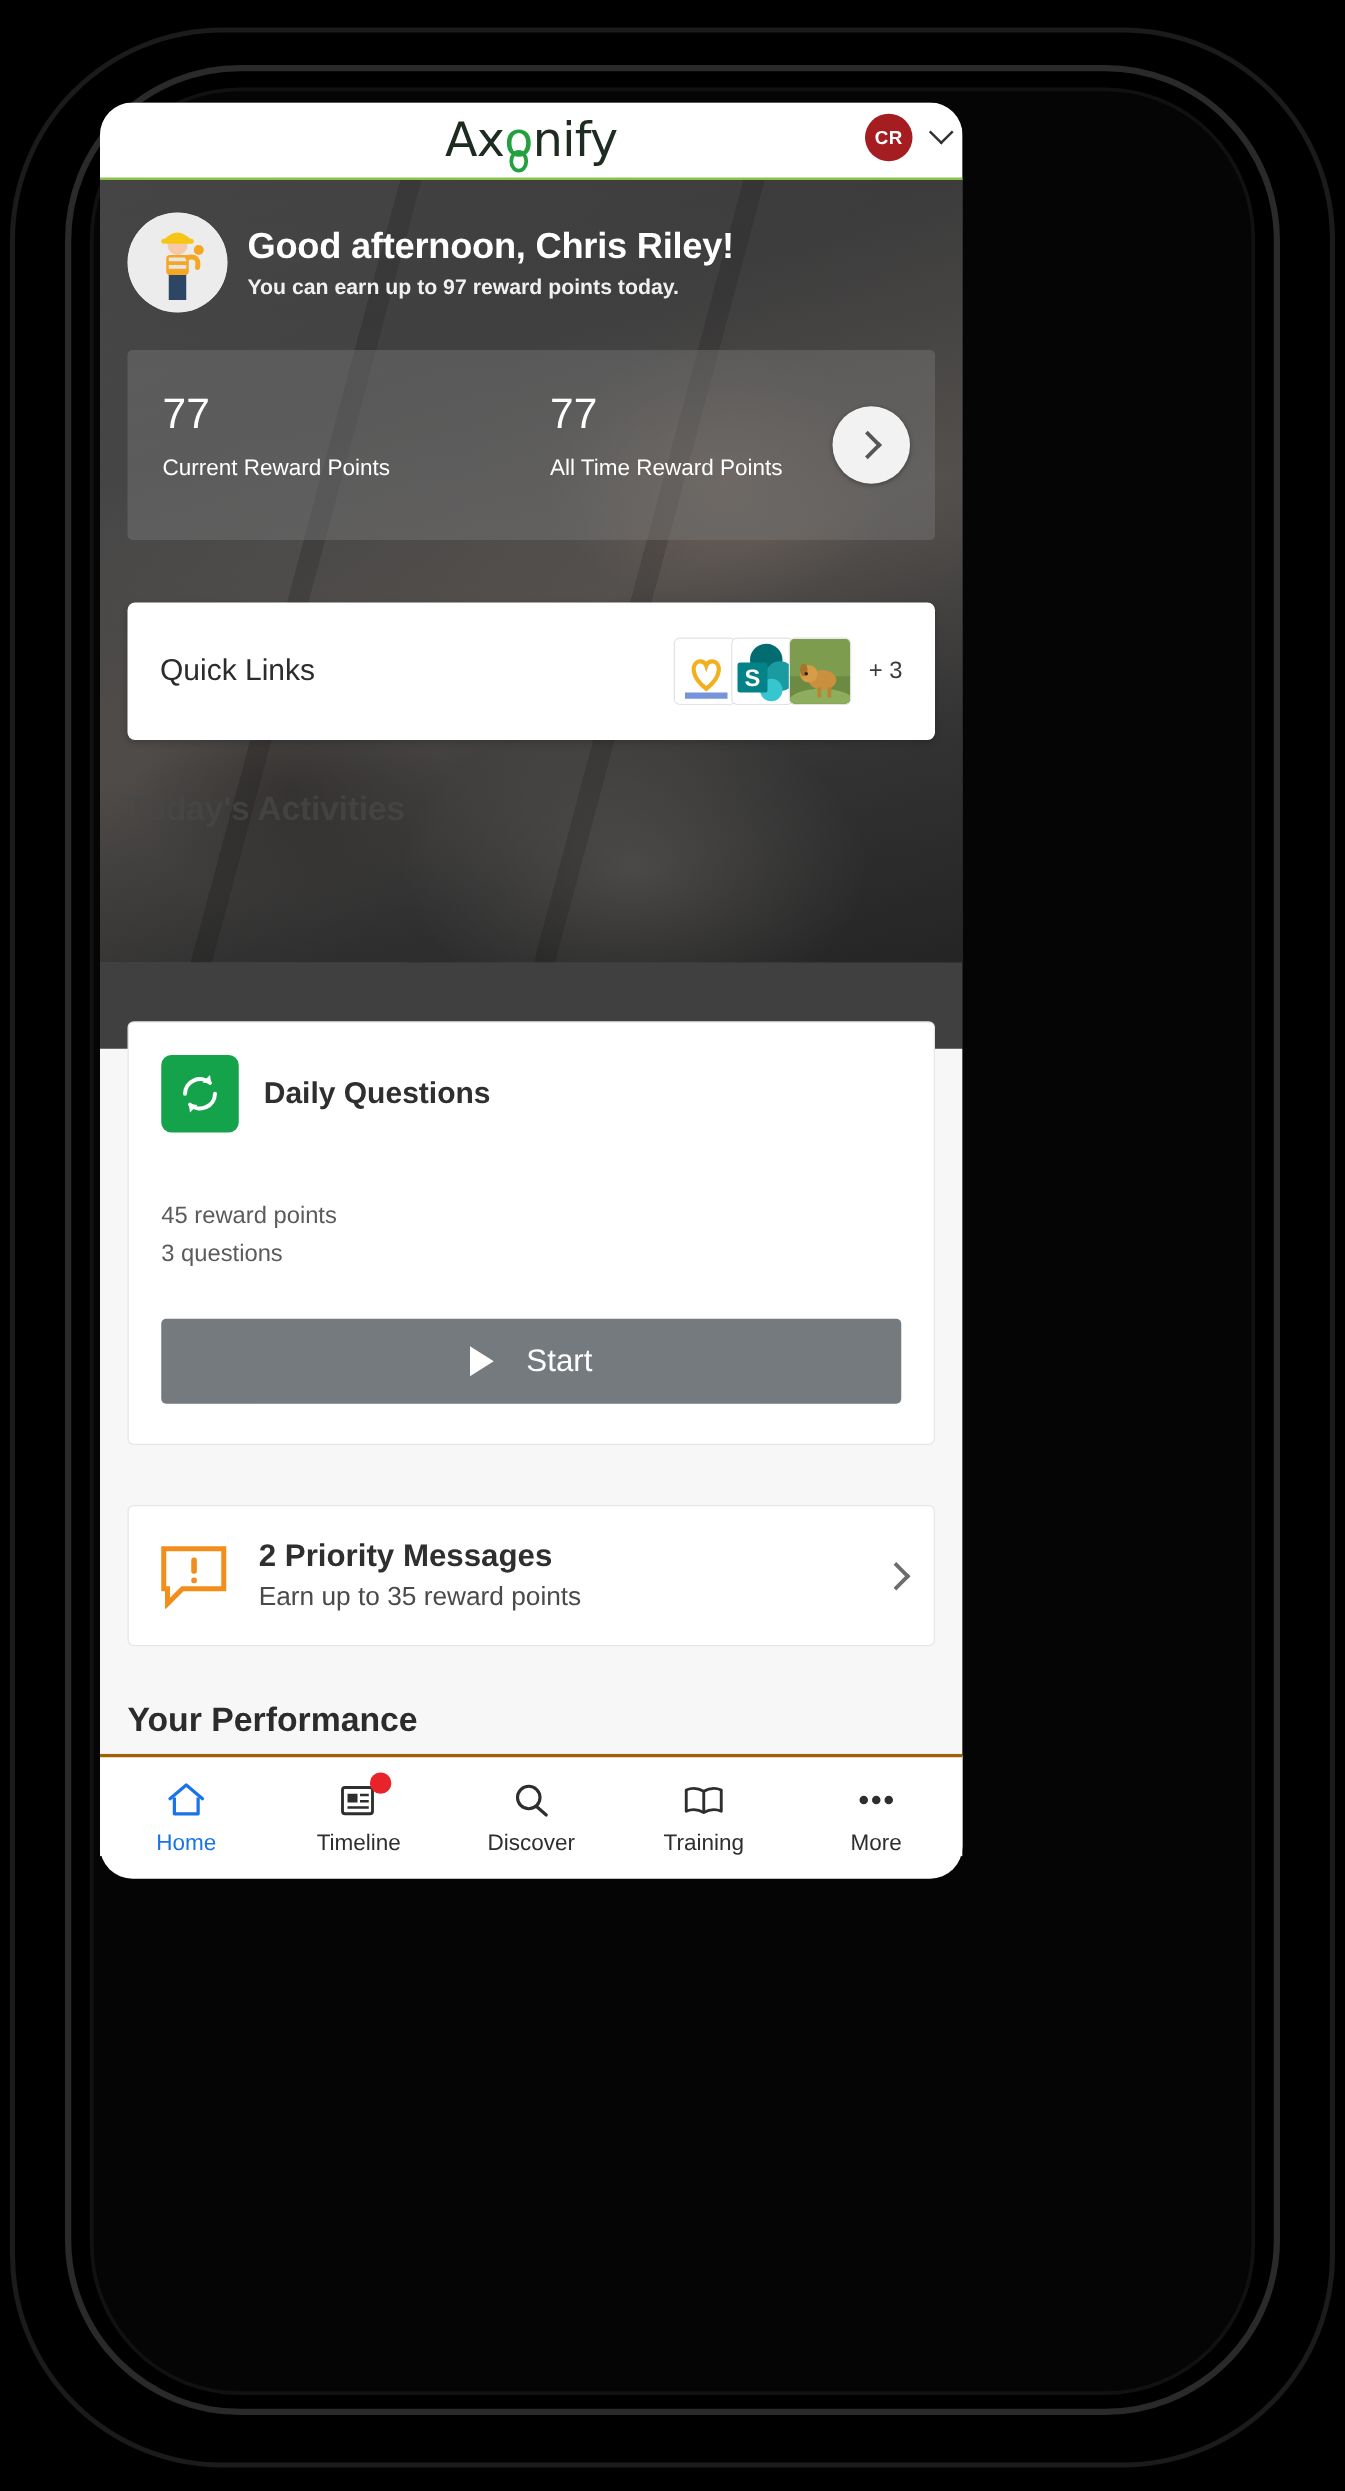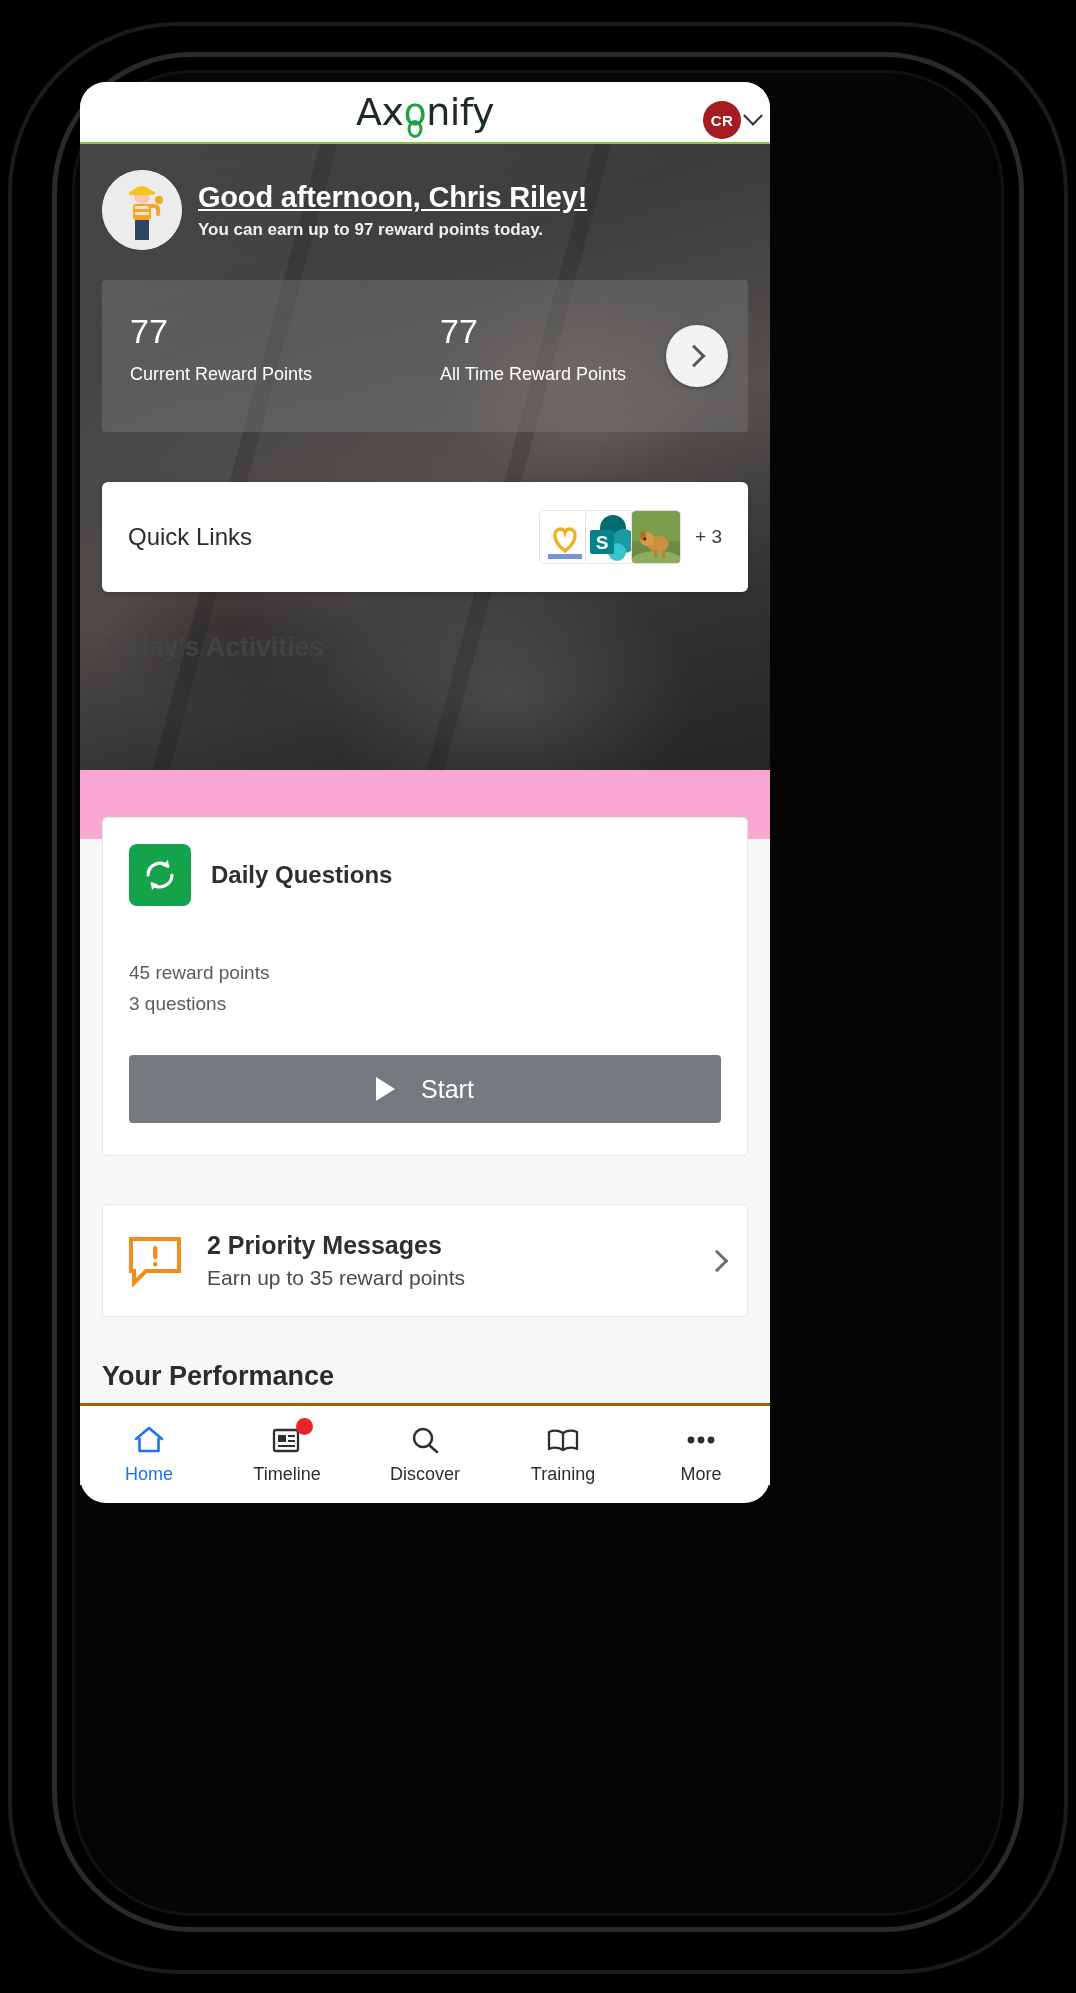--- a/index.html
+++ b/index.html
@@ -9,32 +9,32 @@
   
   #frame-outer{ position:absolute; left:8px; top:22px; width:1060px; height:1952px;
     border:4px solid #1b1b1b; border-radius:170px; background:#000; }
   #frame-mid{ position:absolute; left:52px; top:52px; width:972px; height:1880px;
     border:5px solid #2a2a2a; border-radius:140px; background:#000; }
   #frame-inner{ position:absolute; left:72px; top:70px; width:932px; height:1846px;
     border:3px solid #111; border-radius:120px; background:#050505; }
 
   
   #screen{ position:absolute; left:80px; top:82px; width:690px; height:1403px;
-    background:#f9a8d4; border-radius:26px 26px 0 0; overflow:hidden; }
+    background:#404040; border-radius:26px 26px 0 0; overflow:hidden; }
 
   
   #appbar{ position:relative; height:62px; background:#fff;
     border-bottom:2px solid #8bc34a; display:flex; align-items:center;
     justify-content:center; }
   #logo{ font-size:38px; font-weight:400; letter-spacing:-.5px; color:#1d2b20;
     font-family:"DejaVu Sans", sans-serif; display:flex; align-items:baseline; }
   .logo-o{ color:#23a03f; position:relative; }
   .logo-o::after{ content:""; position:absolute; left:50%; transform:translateX(-50%);
     top:30px; width:9px; height:12px; border:3px solid #23a03f; border-radius:50%; }
-  #profile{ position:absolute; right:10px; top:19px; display:flex; align-items:center; gap:5px; }
+  #profile{ position:absolute; right:10px; top:9px; display:flex; align-items:center; gap:16px; }
   #avatar-badge{ width:38px; height:38px; border-radius:50%; background:#a51c21;
     color:#fff; font-size:15px; font-weight:700; display:flex; align-items:center;
     justify-content:center; letter-spacing:.3px; }
   #chevron{ width:14px; height:14px; border-right:2px solid #333; border-bottom:2px solid #333;
     transform:rotate(45deg) translate(-3px,-3px); }
 
   
   #hero{ position:relative; height:626px; overflow:hidden;
     background:linear-gradient(160deg,#585858 0%,#4e4e4e 28%,#6a6460 55%,#3f3f3f 78%,#2e2e2e 100%); }
   #hero::before{ content:""; position:absolute; inset:0;
@@ -45,21 +45,21 @@
       radial-gradient(ellipse 260px 170px at 62% 88%, rgba(225,215,205,.30), transparent 72%);
   }
   #hero::after{ content:""; position:absolute; left:0; right:0; top:0; height:100%;
     background:linear-gradient(180deg, rgba(30,30,30,.42) 0%, rgba(30,30,30,.30) 45%, rgba(20,20,20,.45) 100%); }
   .hero-content{ position:relative; z-index:3; }
 
   #greeting-row{ display:flex; align-items:center; gap:16px; padding:26px 22px 0 22px; }
   #worker-avatar{ width:80px; height:80px; border-radius:50%; background:#e9e9e9;
     position:relative; overflow:hidden; flex:0 0 auto; }
   #greeting-text h1{ font-size:29px; color:#fff; font-weight:700; letter-spacing:-.2px;
-    white-space:nowrap;text-decoration:underline; }
+    white-space:nowrap; }
   #greeting-text p{ font-size:17px; color:#f0f0f0; font-weight:700; margin-top:6px; }
 
   
   #stats-card{ position:relative; margin:30px 22px 0 22px; background:rgba(120,120,120,.45);
     border-radius:4px; height:152px; overflow:hidden; }
   #stats-track{ display:flex; height:100%; padding:34px 0 0 28px; }
   .stat{ flex:0 0 auto; }
   .stat:nth-child(1){ width:310px; }
   .stat:nth-child(2){ width:310px; }
   .stat-num{ font-size:34px; color:#fff; font-weight:400; line-height:1; }

